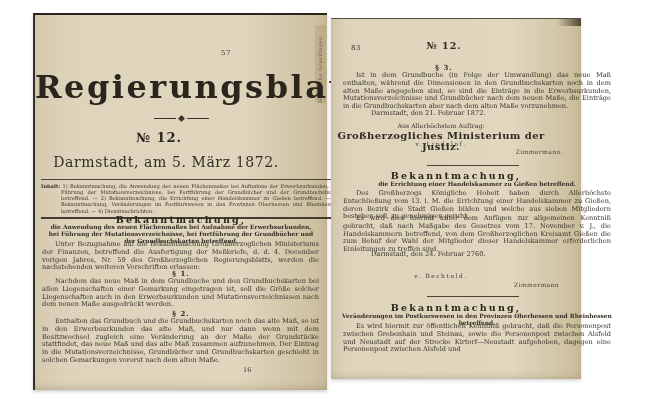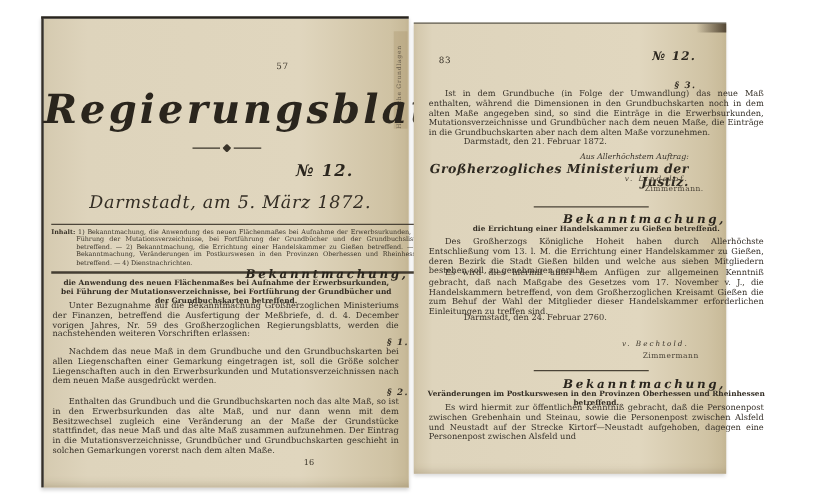--- a/index.html
+++ b/index.html
@@ -14,21 +14,21 @@
     background:linear-gradient(90deg,#d5cab0 0%,#ded4bc 12%,#e0d6be 70%,#cfc2a3 95%,#c6b897 100%);
     box-shadow:0 2px 3px rgba(0,0,0,.18), inset 0 -6px 8px -5px rgba(110,90,55,.35);
   }
   .page-right{
     left:331px;top:18px;width:250px;height:360px;
     border-top:1px solid #57503f;
     background:linear-gradient(90deg,#d2c6aa 0%,#ded4bc 6%,#e1d7bf 72%,#d0c3a4 94%,#c7b997 100%);
     box-shadow:0 2px 3px rgba(0,0,0,.15), inset 0 -5px 7px -4px rgba(110,90,55,.3);
   }
   .abs{position:absolute;}
-  .center{left:0;right:0;text-align:right;font-style:italic;}
+  .center{left:0;right:0;text-align:center;}
   .folio{font-size:7px;letter-spacing:.5px;color:#3b352b;}
   .masthead-top{font-weight:bold;font-size:10.5px;letter-spacing:1.2px;color:#2e2920;}
   .masthead-title{font-weight:bold;font-size:32px;letter-spacing:2.5px;color:#2a251d;}
   .ornament{display:flex;align-items:center;justify-content:center;gap:3px;}
   .ornament .bar{display:inline-block;width:22px;height:1px;background:#3a342a;}
   .ornament .gem{display:inline-block;width:5px;height:5px;background:#3a342a;transform:rotate(45deg);border-radius:1px;}
   .issue-no{font-weight:bold;font-size:13px;letter-spacing:1px;color:#2b261e;}
   .dateline{font-size:14px;letter-spacing:.6px;color:#332d24;}
   .inhalt{
     font-size:5.1px;line-height:6.3px;text-align:justify;color:#3a342a;

